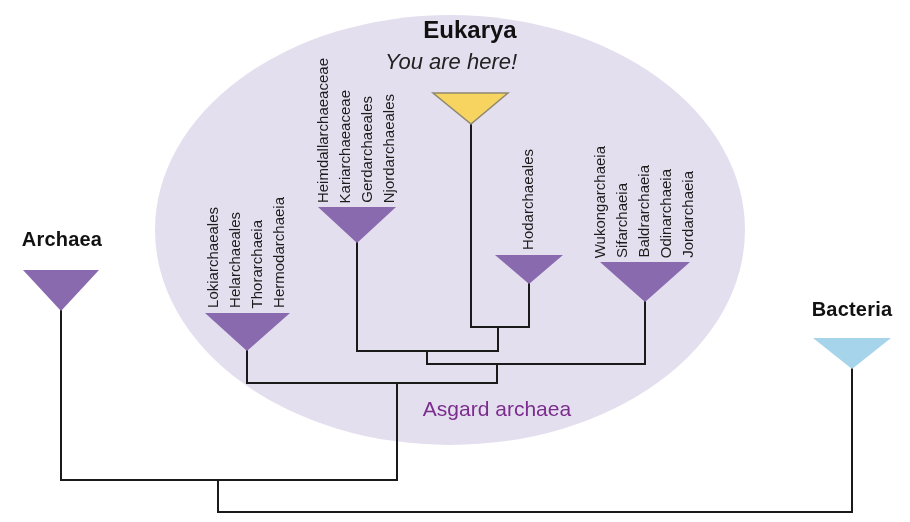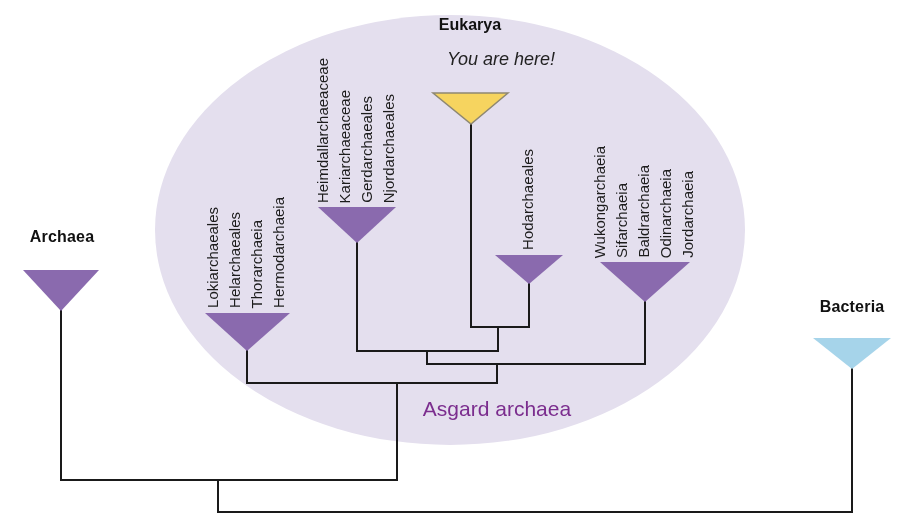--- a/index.html
+++ b/index.html
@@ -4,23 +4,23 @@
 <style>
   html,body{margin:0;padding:0;background:#fff;}
   .stage{
     position:relative;width:910px;height:522px;overflow:hidden;background:#ffffff;
     font-family:"Liberation Sans", sans-serif;color:#111;
   }
   .stage svg{position:absolute;left:0;top:0;}
   .branch{fill:none;stroke-width:2;stroke-linecap:square;}
   .tri{stroke:none;}
   .tri-outlined{stroke:#8e8872;stroke-width:1.5;}
-  .h-label{position:absolute;font-weight:bold;font-size:16px;letter-spacing:.2px;text-align:center;color:#111;}
-  .title-main{position:absolute;left:385px;top:16px;width:170px;text-align:center;font-weight:bold;font-size:16px;color:#111;}
-  .title-sub{position:absolute;left:385px;top:49px;width:170px;text-align:right;font-style:italic;font-size:18px;color:#222;}
+  .h-label{position:absolute;font-weight:bold;font-size:20px;letter-spacing:.2px;text-align:center;color:#111;}
+  .title-main{position:absolute;left:385px;top:16px;width:170px;text-align:center;font-weight:bold;font-size:24px;color:#111;}
+  .title-sub{position:absolute;left:385px;top:49px;width:170px;text-align:left;font-style:italic;font-size:22px;color:#222;}
   .asgard-label{position:absolute;left:392px;top:397px;width:210px;text-align:center;font-weight:normal;font-size:21px;color:#7b2d8e;}
   .taxa-group{position:absolute;display:flex;flex-direction:row;align-items:flex-end;}
   .vtext{
     writing-mode:vertical-rl;transform:rotate(180deg);
     font-size:15px;line-height:22px;white-space:nowrap;color:#1c1c1c;
   }
 </style>
 </head>
 <body>
 

